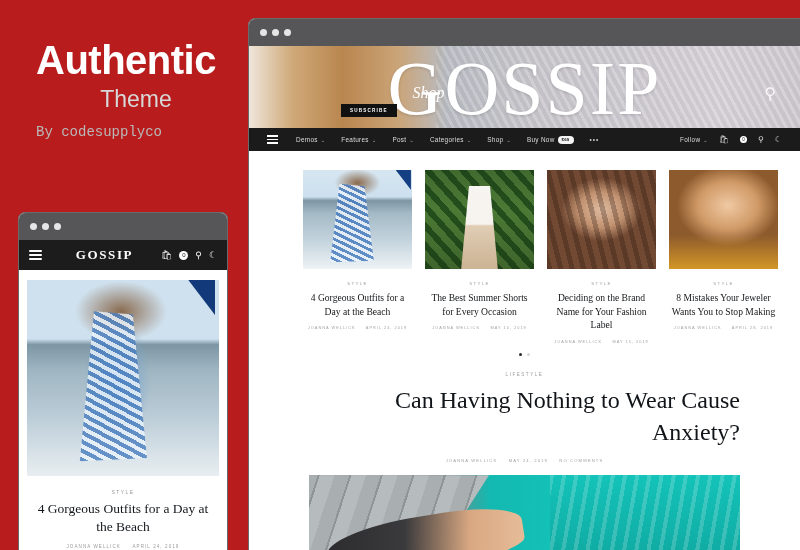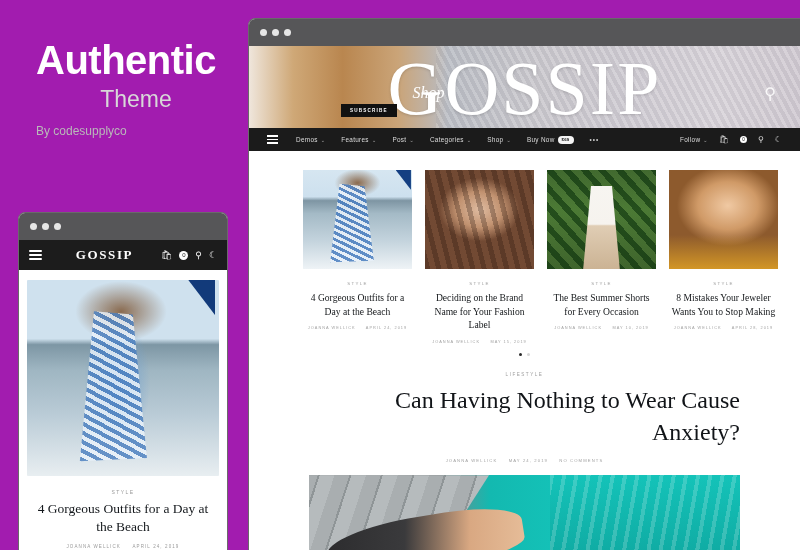--- a/index.html
+++ b/index.html
@@ -3,34 +3,34 @@
 <meta charset="utf-8">
 <title>Authentic Theme</title>
 <style>
   * { box-sizing: border-box; margin: 0; padding: 0; }
   html, body {
     width: 800px; height: 550px;
     overflow: hidden;
     background: #252526;
     font-family: "Liberation Sans", sans-serif;
   }
-  .stage { position: relative; width: 800px; height: 550px; background: #a21caf; }
+  .stage { position: relative; width: 800px; height: 550px; background: #b91c1c; }
 
   
   .promo { position: absolute; left: 36px; top: 40px; width: 200px; }
   .promo-title {
     font-size: 40px; font-weight: bold; color: #ffffff;
     letter-spacing: -0.5px; line-height: 1.0;
   }
   .promo-sub {
     font-size: 23px; color: #d8d8d8; font-weight: normal;
     margin-top: 8px; line-height: 1.0; text-align: center;
   }
   .promo-by {
-    font-size: 12px; color: #b9b9b9; margin-top: 13px;
+    font-size: 14px; color: #b9b9b9; margin-top: 13px; font-family: Liberation Mono, monospace;
   }
 
   
   .chrome {
     background: #565658;
     display: flex; align-items: center;
     padding-left: 11px; gap: 5px;
   }
   .chrome .dot { width: 7px; height: 7px; border-radius: 50%; background: #e6e6e6; }
 
@@ -389,38 +389,38 @@
         <div class="c-cat">STYLE</div>
         <div class="c-title">4 Gorgeous Outfits for a Day at the Beach</div>
         <div class="c-meta">
           <span>JOANNA WELLICK</span>
           &nbsp;&nbsp;&nbsp;
           <span>APRIL 24, 2019</span>
         </div>
       </div>
 
       <div class="card">
+        <div class="thumb t3"></div>
+        <div class="c-cat">STYLE</div>
+        <div class="c-title">The Best Summer Shorts for Every Occasion</div>
+        <div class="c-meta">
+          <span>JOANNA WELLICK</span>
+          &nbsp;&nbsp;&nbsp;
+          <span>MAY 10, 2019</span>
+        </div>
+      </div>
+
+      <div class="card">
         <div class="thumb t2"></div>
         <div class="c-cat">STYLE</div>
         <div class="c-title">Deciding on the Brand Name for Your Fashion Label</div>
         <div class="c-meta">
           <span>JOANNA WELLICK</span>
           &nbsp;&nbsp;&nbsp;
           <span>MAY 15, 2019</span>
-        </div>
-      </div>
-
-      <div class="card">
-        <div class="thumb t3"></div>
-        <div class="c-cat">STYLE</div>
-        <div class="c-title">The Best Summer Shorts for Every Occasion</div>
-        <div class="c-meta">
-          <span>JOANNA WELLICK</span>
-          &nbsp;&nbsp;&nbsp;
-          <span>MAY 10, 2019</span>
         </div>
       </div>
 
       <div class="card">
         <div class="thumb t4"></div>
         <div class="c-cat">STYLE</div>
         <div class="c-title">8 Mistakes Your Jeweler Wants You to Stop Making</div>
         <div class="c-meta">
           <span>JOANNA WELLICK</span>
           &nbsp;&nbsp;&nbsp;

